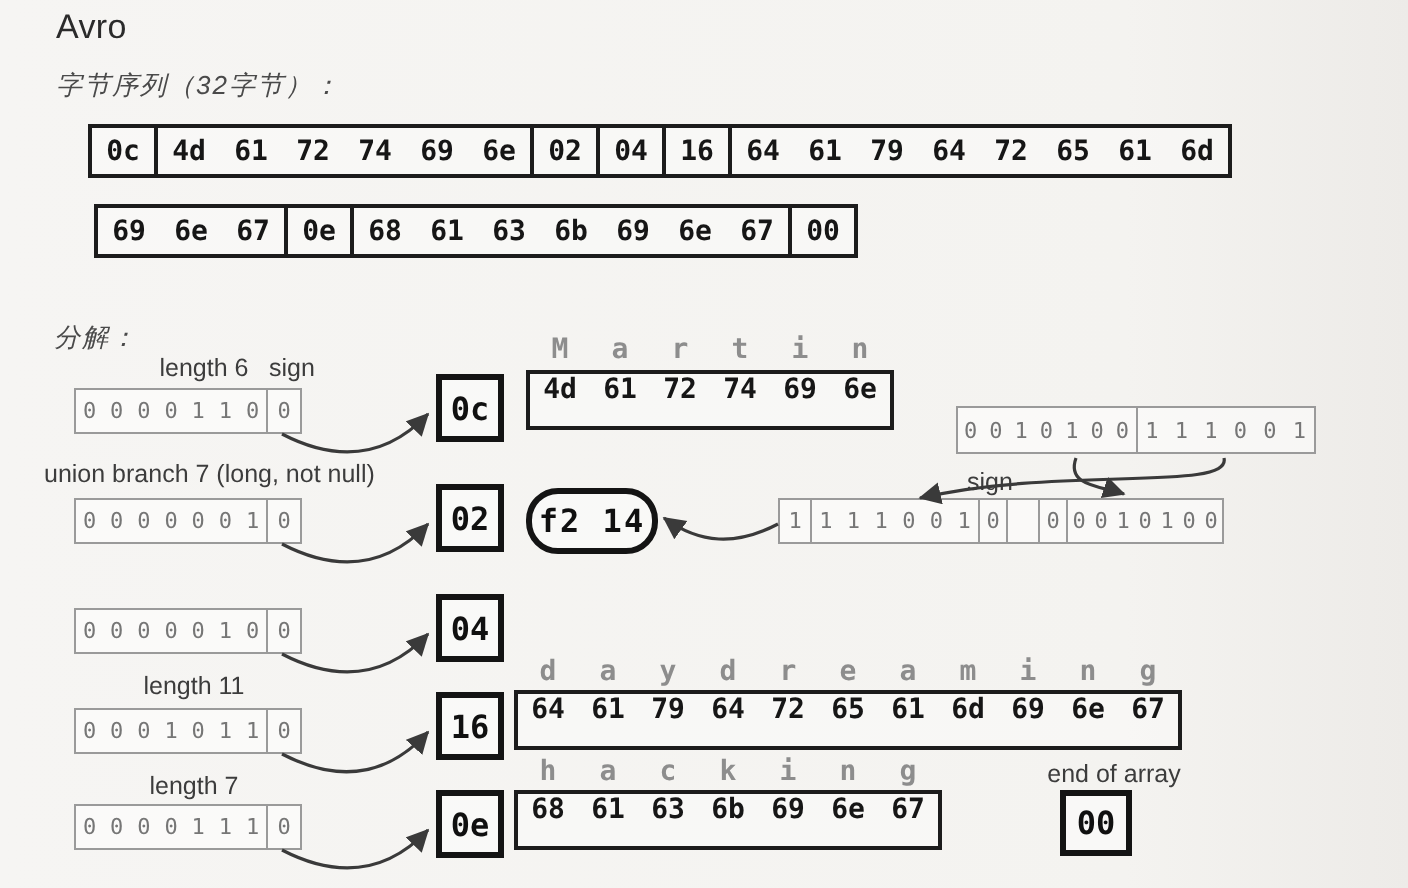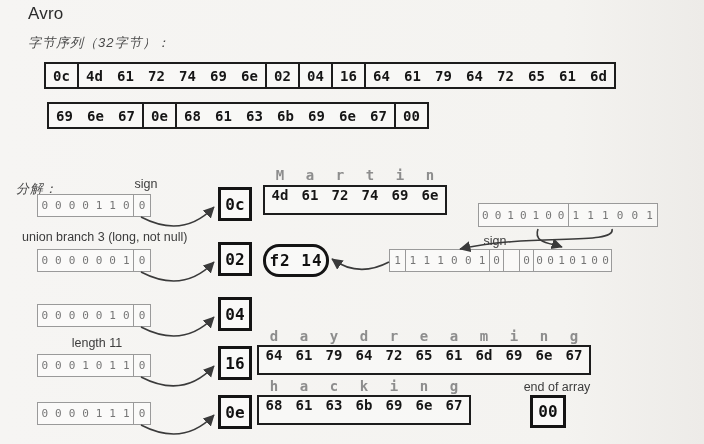--- a/index.html
+++ b/index.html
@@ -110,22 +110,23 @@
         <span class="hex-byte">6b</span>
         <span class="hex-byte">69</span>
         <span class="hex-byte">6e</span>
         <span class="hex-byte">67</span>
       </span>
       <span class="hex-group">
         <span class="hex-byte">00</span>
       </span>
     </div>
 
-  <div class="abs cn-label" style="left:16px;top:160px;margin-top:20px;">分解：</div>
-
+  <div class="abs cn-label" style="left:27px;top:160px;">分解：</div>
+
+  <div class="abs bd-label centered" style="left:57px;top:177px;width:90px;">length 6</div>
   <div class="abs bd-label centered" style="left:126px;top:177px;width:40px;">sign</div>
   <div class="abs bit-strip" style="left:37px;top:194px;">
     <span class="bit-main">
         <span class="bit">0</span>
         <span class="bit">0</span>
         <span class="bit">0</span>
         <span class="bit">0</span>
         <span class="bit">1</span>
         <span class="bit">1</span>
         <span class="bit">0</span>
@@ -198,21 +199,21 @@
         <span class="bit">0</span>
         <span class="bit">0</span>
         <span class="bit">1</span>
         <span class="bit">0</span>
         <span class="bit">1</span>
         <span class="bit">0</span>
         <span class="bit">0</span>
       </span>
   </div>
 
-  <div class="abs bd-label" style="left:22px;top:230px;">union branch 3 (long, not null)</div>
+  <div class="abs bd-label" style="left:22px;top:230px;">union branch 7 (long, not null)</div>
   <div class="abs bit-strip" style="left:37px;top:249px;">
     <span class="bit-main">
         <span class="bit">0</span>
         <span class="bit">0</span>
         <span class="bit">0</span>
         <span class="bit">0</span>
         <span class="bit">0</span>
         <span class="bit">0</span>
         <span class="bit">1</span>
       </span>
@@ -277,20 +278,21 @@
         <span class="hex-byte">72</span>
         <span class="hex-byte">65</span>
         <span class="hex-byte">61</span>
         <span class="hex-byte">6d</span>
         <span class="hex-byte">69</span>
         <span class="hex-byte">6e</span>
         <span class="hex-byte">67</span>
       </div>
   </div>
 
+  <div class="abs bd-label centered" style="left:52px;top:386px;width:90px;">length 7</div>
   <div class="abs bit-strip" style="left:37px;top:402px;">
     <span class="bit-main">
         <span class="bit">0</span>
         <span class="bit">0</span>
         <span class="bit">0</span>
         <span class="bit">0</span>
         <span class="bit">1</span>
         <span class="bit">1</span>
         <span class="bit">1</span>
       </span>

